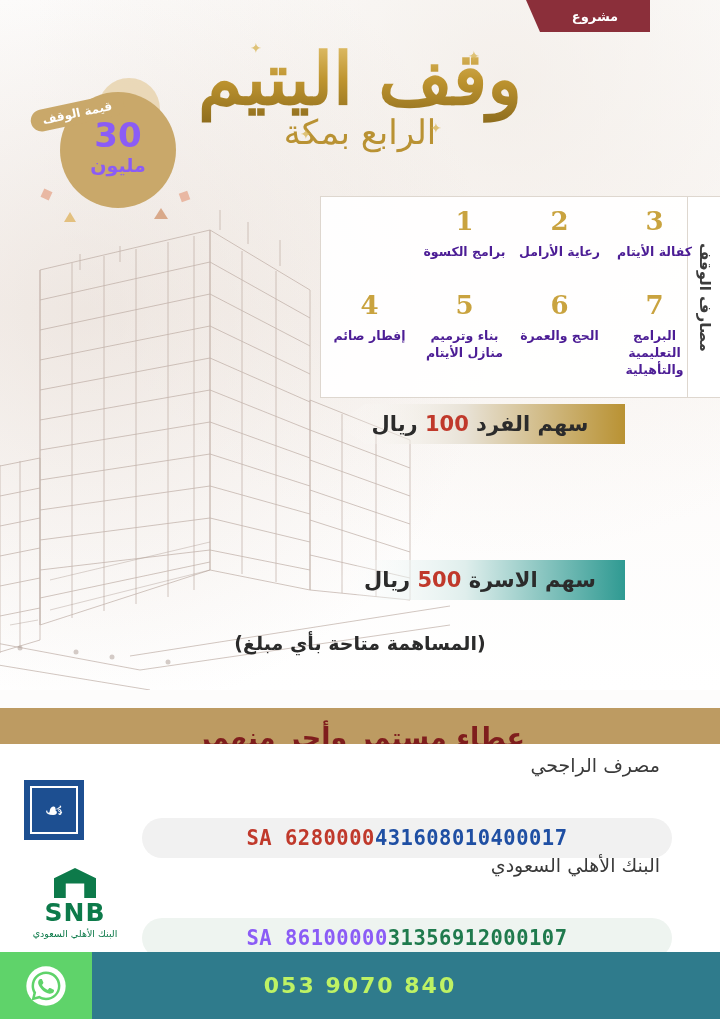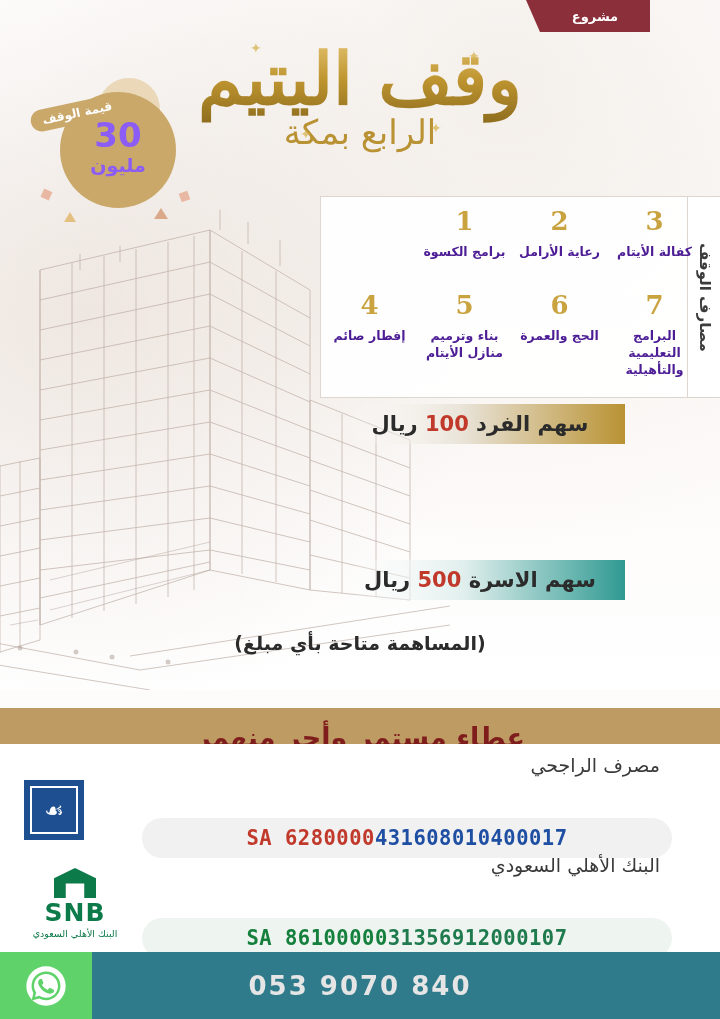--- a/index.html
+++ b/index.html
@@ -167,21 +167,21 @@
     position:absolute;right:48px;top:42px;width:530px;height:40px;
     background:#f1f1f1;border-radius:20px;
     display:flex;align-items:center;justify-content:center;
     direction:ltr;
     font-family:"DejaVu Sans Mono","Liberation Mono",monospace;
     font-size:20.5px;font-weight:bold;letter-spacing:.5px;margin-top:32px;
   }
   .iban .p1{color:#c0392b;}
   .iban .p2{color:#1f4fa3;}
   .iban.snb{background:#eef4f0;}
-  .iban.snb .p1{color:#15803d;}
+  .iban.snb .p1{color:#8b5cf6;}
   .iban.snb .p2{color:#1f7a4d;}
 
   .rajhi-logo{
     position:absolute;left:24px;top:36px;width:56px;height:56px;
     background:#1d4f91;border:2px solid #1d4f91;
     display:flex;align-items:center;justify-content:center;
   }
   .rajhi-logo .inner{
     width:44px;height:44px;border:2px solid #fff;
     display:flex;align-items:center;justify-content:center;
@@ -197,21 +197,21 @@
   }
   .snb-logo .txt{font-size:25px;font-weight:bold;color:#0d7a4a;letter-spacing:1px;line-height:1;}
   .snb-logo .ar{font-size:9.5px;color:#0d7a4a;margin-top:3px;}
 
   
   .footer{
     position:absolute;left:0;top:952px;width:720px;height:67px;
     background:#2f7b8c;display:flex;align-items:center;justify-content:center;
   }
   .footer .phone{
-    color:#e5e5e5;font-size:26px;font-weight:bold;letter-spacing:2px;
+    color:#bef264;font-size:22px;font-weight:bold;letter-spacing:2px;
     direction:ltr;
   }
   .wa{
     position:absolute;left:0;top:952px;width:92px;height:67px;
     background:#5fd36a;display:flex;align-items:center;justify-content:center;
   }
   .wa svg{width:42px;height:42px;}
 </style>
 </head>
 <body>

